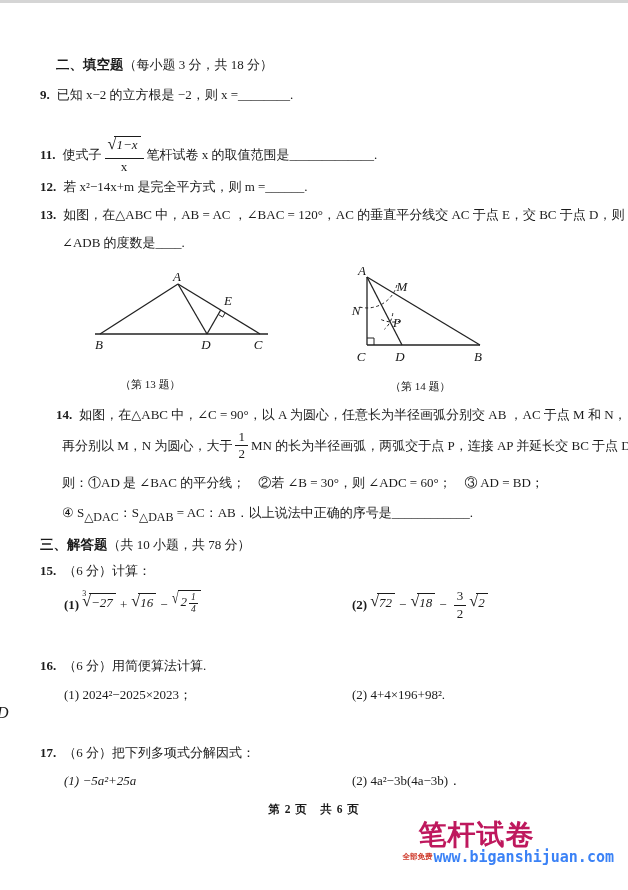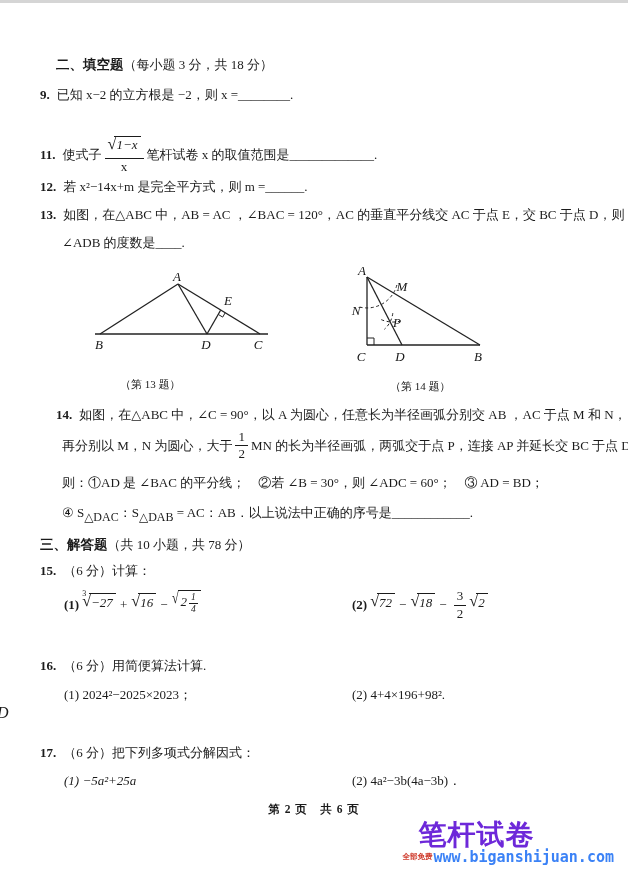--- a/index.html
+++ b/index.html
@@ -27,21 +27,21 @@
          line-height:1.15;vertical-align:middle;margin-left:2px;}
   .sfrac .fn{border-bottom:1px solid #1b1b1b;padding:0 2px;}
   .sfrac .fd{padding:0 2px;}
   .op{margin:0 4px;}
   sub.tri{font-size:12px;}
   .caption{position:absolute;font-size:11px;}
   .footer{position:absolute;top:802px;left:0;width:628px;text-align:center;
           font-size:11.5px;font-weight:600;letter-spacing:1px;}
   .strayD{position:absolute;top:704px;left:-3px;font-size:16px;font-style:italic;}
   .logo{position:absolute;top:820px;right:14px;text-align:left;}
-  .logo .big{font-size:28px;font-weight:bold;color:#6d28d9;margin-left:16px;
+  .logo .big{font-size:28px;font-weight:bold;color:#be185d;margin-left:16px;
              letter-spacing:1px;line-height:1.1;}
   .logo .row2{display:flex;align-items:flex-end;margin-top:-3px;}
   .logo .free{font-size:7.5px;color:#cf3a2b;font-weight:bold;margin-right:1px;
               margin-bottom:4px;letter-spacing:0;}
   .logo .url{font-family:"DejaVu Sans Mono","Liberation Mono",monospace;
              font-weight:bold;font-size:15px;color:#3b82f6;letter-spacing:0;}
   svg text{font-family:"Liberation Serif","DejaVu Serif",serif;font-style:italic;
            font-size:13px;fill:#161616;}
 </style>
 </head>

